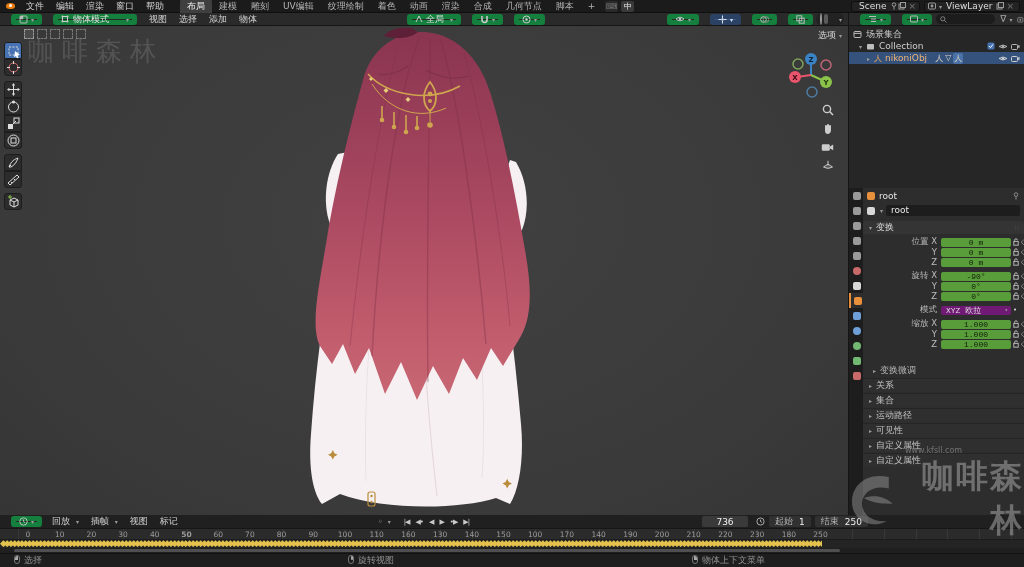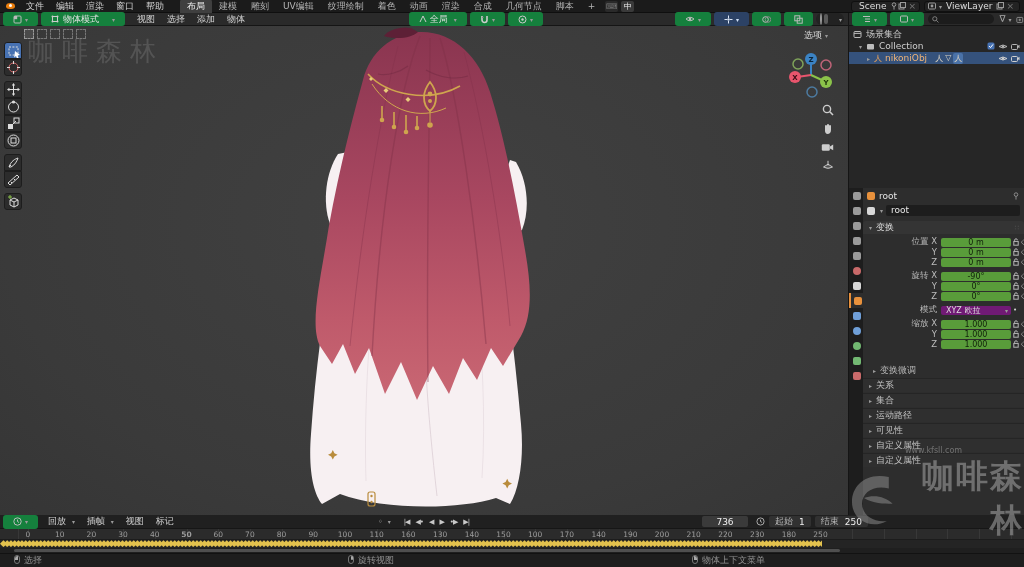--- a/index.html
+++ b/index.html
@@ -17,41 +17,41 @@
   #workspaces { display:flex; margin-left:10px; }
   .ws-tab { padding:1px 7px; color:#b5b5b5; border-radius:3px 3px 0 0; }
   .ws-tab.active { background:#3f3f3f; color:#f0f0f0; }
   .ime-box { width:13px; height:11px; background:#3a3a3a; border-radius:2px; margin-left:3px; display:flex; align-items:center; justify-content:center; color:#eee; font-size:8px; }
   .ime-box.dark { background:#2a2a2a; color:#777; }
   .tb-field { background:#232323; border:1px solid #101010; border-radius:3px; height:11px; display:flex; align-items:center; padding:0 3px; margin-right:4px; }
   .tb-field .txt { color:#dcdcdc; margin:0 4px; }
   .mini-ic { width:8px; height:8px; display:inline-block; }
   
   #vp-header { left:0; top:13px; width:848px; height:13px; background:#2a2a2a; border-bottom:1px solid #151515; display:flex; align-items:center; }
-  .hdr-btn { background:#282828; border:7px solid #15803d; border-radius:3px; height:11px; display:flex; align-items:center; padding:0 3px; margin-left:3px; }
+  .hdr-btn { background:#282828; border:5px solid #15803d; border-radius:3px; height:11px; display:flex; align-items:center; padding:0 3px; margin-left:11px; }
   .sphere { width:8px; height:8px; border-radius:50%; margin:0 1px; }
   .sphere-wrap { display:flex; align-items:center; background:#222; border-radius:6px; padding:1px 2px; }
   .sphere-slot { padding:0 1px; border-radius:5px; }
   .sphere-slot.active { background:#5a5a5a; }
   
   #outliner-header { left:848px; top:13px; width:176px; height:13px; background:#2a2a2a; border-bottom:1px solid #151515; border-left:1px solid #151515; display:flex; align-items:center; }
   #outliner { left:848px; top:26px; width:176px; height:162px; background:#262626; border-left:1px solid #151515; }
   .ol-row { height:12px; display:flex; align-items:center; padding-left:4px; color:#cfcfcf; }
   .ol-row.selected { background:#35527c; }
   .ol-search { background:#1c1c1c; border-radius:7px; height:10px; width:78px; margin-left:4px; display:flex; align-items:center; padding:0 4px; color:#777; }
   .badge-chip { background:#4a72a8; border-radius:2px; padding:0 1px; }
   
   #prop-rail { left:848px; top:188px; width:15px; height:327px; background:#1d1d1d; border-left:1px solid #151515; }
   .rail-ic { width:15px; height:15px; display:flex; align-items:center; justify-content:center; }
   .rail-ic.active { background:#2d2d2d; border-left:2px solid #e8913c; }
   .rail-glyph { width:8px; height:8px; border-radius:2px; }
   #properties { left:863px; top:188px; width:161px; height:327px; background:#2d2d2d; }
   .prop-row { position:absolute; left:12px; width:161px; height:10px; display:flex; align-items:center; }
   .prop-label { width:66px; text-align:right; color:#bdbdbd; padding-right:4px; font-size:8.5px; }
-  .prop-field { width:70px; height:9px; border-radius:2px; background:#599c3a; color:#10210a; font-size:8px; text-align:center; line-height:9px; }
+  .prop-field { width:70px; height:9px; border-radius:2px; background:#599c3a; color:#10210a; font-size:8px; text-align:center; line-height:9px;font-family:Liberation Mono, monospace; }
   .prop-field.dark { background:#701a75; color:#dcdcdc; text-align:left; padding-left:5px; position:relative; }
   .lockkey { display:flex; align-items:center; margin-left:2px; color:#b5b5b5; font-size:7px; }
   .sec { position:absolute; left:0; width:188px; height:14px; background:#2f2f2f; border-top:1px solid #252525; display:flex; align-items:center; padding-left:6px; color:#c3c3c3; }
   .sec .grip { margin-left:auto; margin-right:5px; color:#5a5a5a; font-size:7px; }
   .tri { font-size:6px; color:#9a9a9a; margin-right:4px; }
   
   #viewport { left:0; top:26px; width:848px; height:489px; background:radial-gradient(ellipse at 50% 40%, #414141 0%, #3a3a3a 70%, #353535 100%); overflow:hidden; }
   #tool-rail { position:absolute; left:4px; top:16px; width:20px; }
   .tool-btn { width:18px; height:17px; background:#2c2c2c; border:1px solid #1d1d1d; display:flex; align-items:center; justify-content:center; margin-bottom:0; }
   .tool-btn.first { border-radius:3px 3px 0 0; }
@@ -644,21 +644,21 @@
 
     <g fill="#b98c3c">
       <path d="M52,424 l2,4 l4,2 l-4,2 l-2,4 l-2,-4 l-4,-2 l4,-2 Z" transform="scale(0.8) translate(14,106)"></path>
       <path d="M226,448 l2,4 l4,2 l-4,2 l-2,4 l-2,-4 l-4,-2 l4,-2 Z" transform="scale(0.8) translate(58,118)"></path>
       <rect x="88" y="466" width="7" height="14" rx="2" fill="none" stroke="#b98c3c" stroke-width="1.2"></rect>
       <circle cx="91.5" cy="470" r="1.2"></circle>
         <circle cx="91.5" cy="476" r="1.2"></circle>
     </g>
   </svg>
 
-  <div class="flex" style="position:absolute;right:20px;top:3px">
+  <div class="flex" style="position:absolute;right:6px;top:3px">
     <span style="color:#d5d5d5">选项</span>
       <span class="caret">▾</span>
   </div>
   <svg class="abs" style="right:12px;top:24px" width="50" height="50" viewBox="0 0 50 50">
     <line x1="25" y1="25" x2="25" y2="11" stroke="#3b83c4" stroke-width="2"></line>
     <line x1="25" y1="25" x2="11" y2="27" stroke="#e8556d" stroke-width="2"></line>
     <line x1="25" y1="25" x2="38" y2="31" stroke="#8bc34a" stroke-width="2"></line>
     <circle cx="25" cy="9" r="6" fill="#3b83c4"></circle>
       <text x="25" y="11.5" font-size="7" fill="#0c2438" text-anchor="middle" font-weight="bold">Z</text>
     <circle cx="9" cy="27" r="6" fill="#e8556d"></circle>

